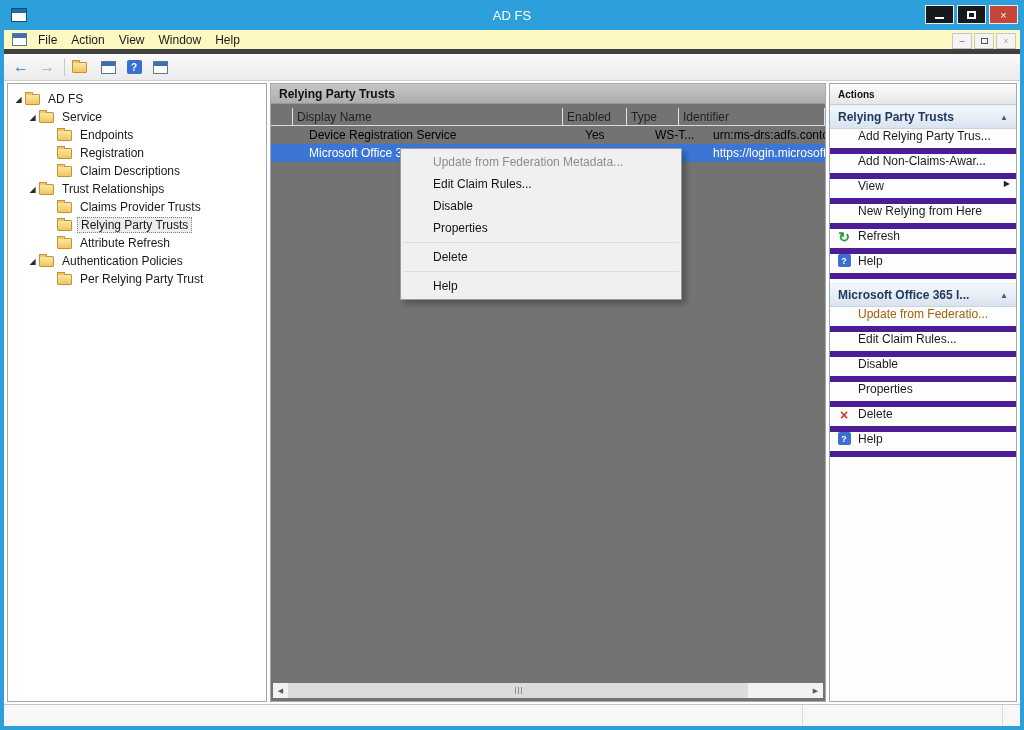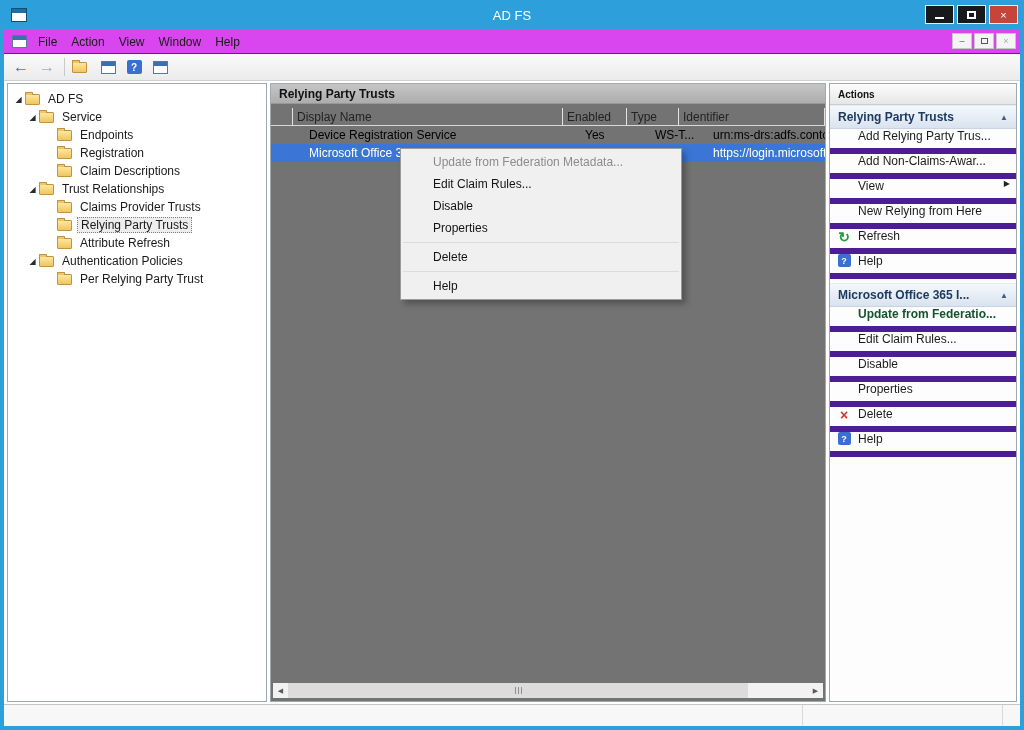--- a/index.html
+++ b/index.html
@@ -13,21 +13,21 @@
   .app-icon::before { content:""; position:absolute; left:0; right:0; top:0; height:4px; background:#1c6ea6; }
   .caption-buttons { position:absolute; right:2px; top:5px; display:flex; gap:3px; }
   .cap-btn { width:29px; height:19px; display:flex; align-items:center; justify-content:center; color:#fff; font-size:11px; border:1px solid #dff0f9; background:#17191b; cursor:default; }
   .cap-btn.close { background:#c64438; }
   .min-bar { width:9px; height:2px; background:#fff; margin-top:7px; }
   .max-box { width:9px; height:8px; border:2px solid #fff; }
 
   .client { background:#fff; height:696px; display:flex; flex-direction:column; }
 
   
-  .menubar { height:24px; display:flex; align-items:center; background:#d946ef; border-bottom:1px solid #404040; padding-left:4px; position:relative; }
+  .menubar { height:24px; display:flex; align-items:center; background:#fef9c3; border-bottom:5px solid #404040; padding-left:4px; position:relative; }
   .menu-console-icon { width:15px; height:13px; border:1px solid #5a789b; background:#fff; position:relative; margin:0 4px; }
   .menu-console-icon::before { content:""; position:absolute; left:0; right:0; top:0; height:4px; background:#3e6fb0; }
   .menu-item { padding:3px 7px; font-size:12px; color:#1a1a1a; }
   .menubar-controls { position:absolute; right:4px; top:3px; display:flex; gap:2px; }
   .mini-btn { width:20px; height:16px; border:1px solid #c6c6c6; background:#f4f4f4; color:#555; font-size:9px; display:flex; align-items:center; justify-content:center; }
   .mini-box { width:7px; height:6px; border:1px solid #555; }
   .mini-btn.dim { color:#aaa; }
 
   
   .toolbar { height:27px; display:flex; align-items:center; gap:2px; background:linear-gradient(#fafafa,#ebebeb); border-bottom:1px solid #d0d0d0; padding-left:5px; }
@@ -71,21 +71,21 @@
   .sb-thumb { width:calc(100% - 90px); background:#dcdcdc; display:flex; align-items:center; justify-content:center; gap:2px; }
   .grip-bar { width:1px; height:7px; background:#8f8f8f; }
   .sb-gap { flex:1; }
 
   
   .actions-pane { width:188px; flex:none; border:1px solid #a0a8b0; display:flex; flex-direction:column; background:#fdfdfd; overflow:hidden; }
   .actions-header { height:21px; flex:none; background:linear-gradient(#fcfcfc,#e6e6e6); border-bottom:1px solid #c9cdd2; font-weight:bold; font-size:10px; display:flex; align-items:center; padding-left:8px; color:#111; }
   .section-header { height:24px; flex:none; background:linear-gradient(#f4f8fc,#d9e3ef); border-top:1px solid #e4ebf3; border-bottom:1px solid #c8d4e2; display:flex; align-items:center; padding:0 8px; color:#1f3a60; font-weight:bold; font-size:12px; white-space:nowrap; overflow:hidden; }
   .section-header .collapse { margin-left:auto; font-size:8px; color:#44597e; }
   .action-item { height:25px; flex:none; display:flex; align-items:flex-start; font-size:12px; color:#1c1c1c; border-bottom:6px solid #4c1d95; white-space:nowrap; overflow:hidden; }
-  .action-item.disabled { color:#14532d;font-weight:bold; }
+  .action-item.disabled { color:#a16207; }
   .ai-icon { width:28px; flex:none; display:flex; align-items:center; justify-content:center; }
   .ai-arrow { margin-left:auto; margin-right:6px; font-size:8px; color:#222; }
   .refresh-glyph { color:#1d9e38; font-size:14px; font-weight:bold; }
   .help-badge { width:13px; height:13px; background:#3a6fd1; color:#fff; font-size:9px; font-weight:bold; display:flex; align-items:center; justify-content:center; border-radius:2px; }
   .delete-glyph { color:#cf352b; font-size:14px; font-weight:bold; }
   .section-gap { height:4px; flex:none; }
 
   
   .context-menu { position:absolute; left:400px; top:148px; width:282px; background:#f0f0f0; border:1px solid #9b9b9b; box-shadow:4px 4px 6px rgba(0,0,0,0.28); padding:2px 0; z-index:10; }
   .ctx-item { height:22px; line-height:22px; padding-left:32px; font-size:12px; color:#141414; white-space:nowrap; }

